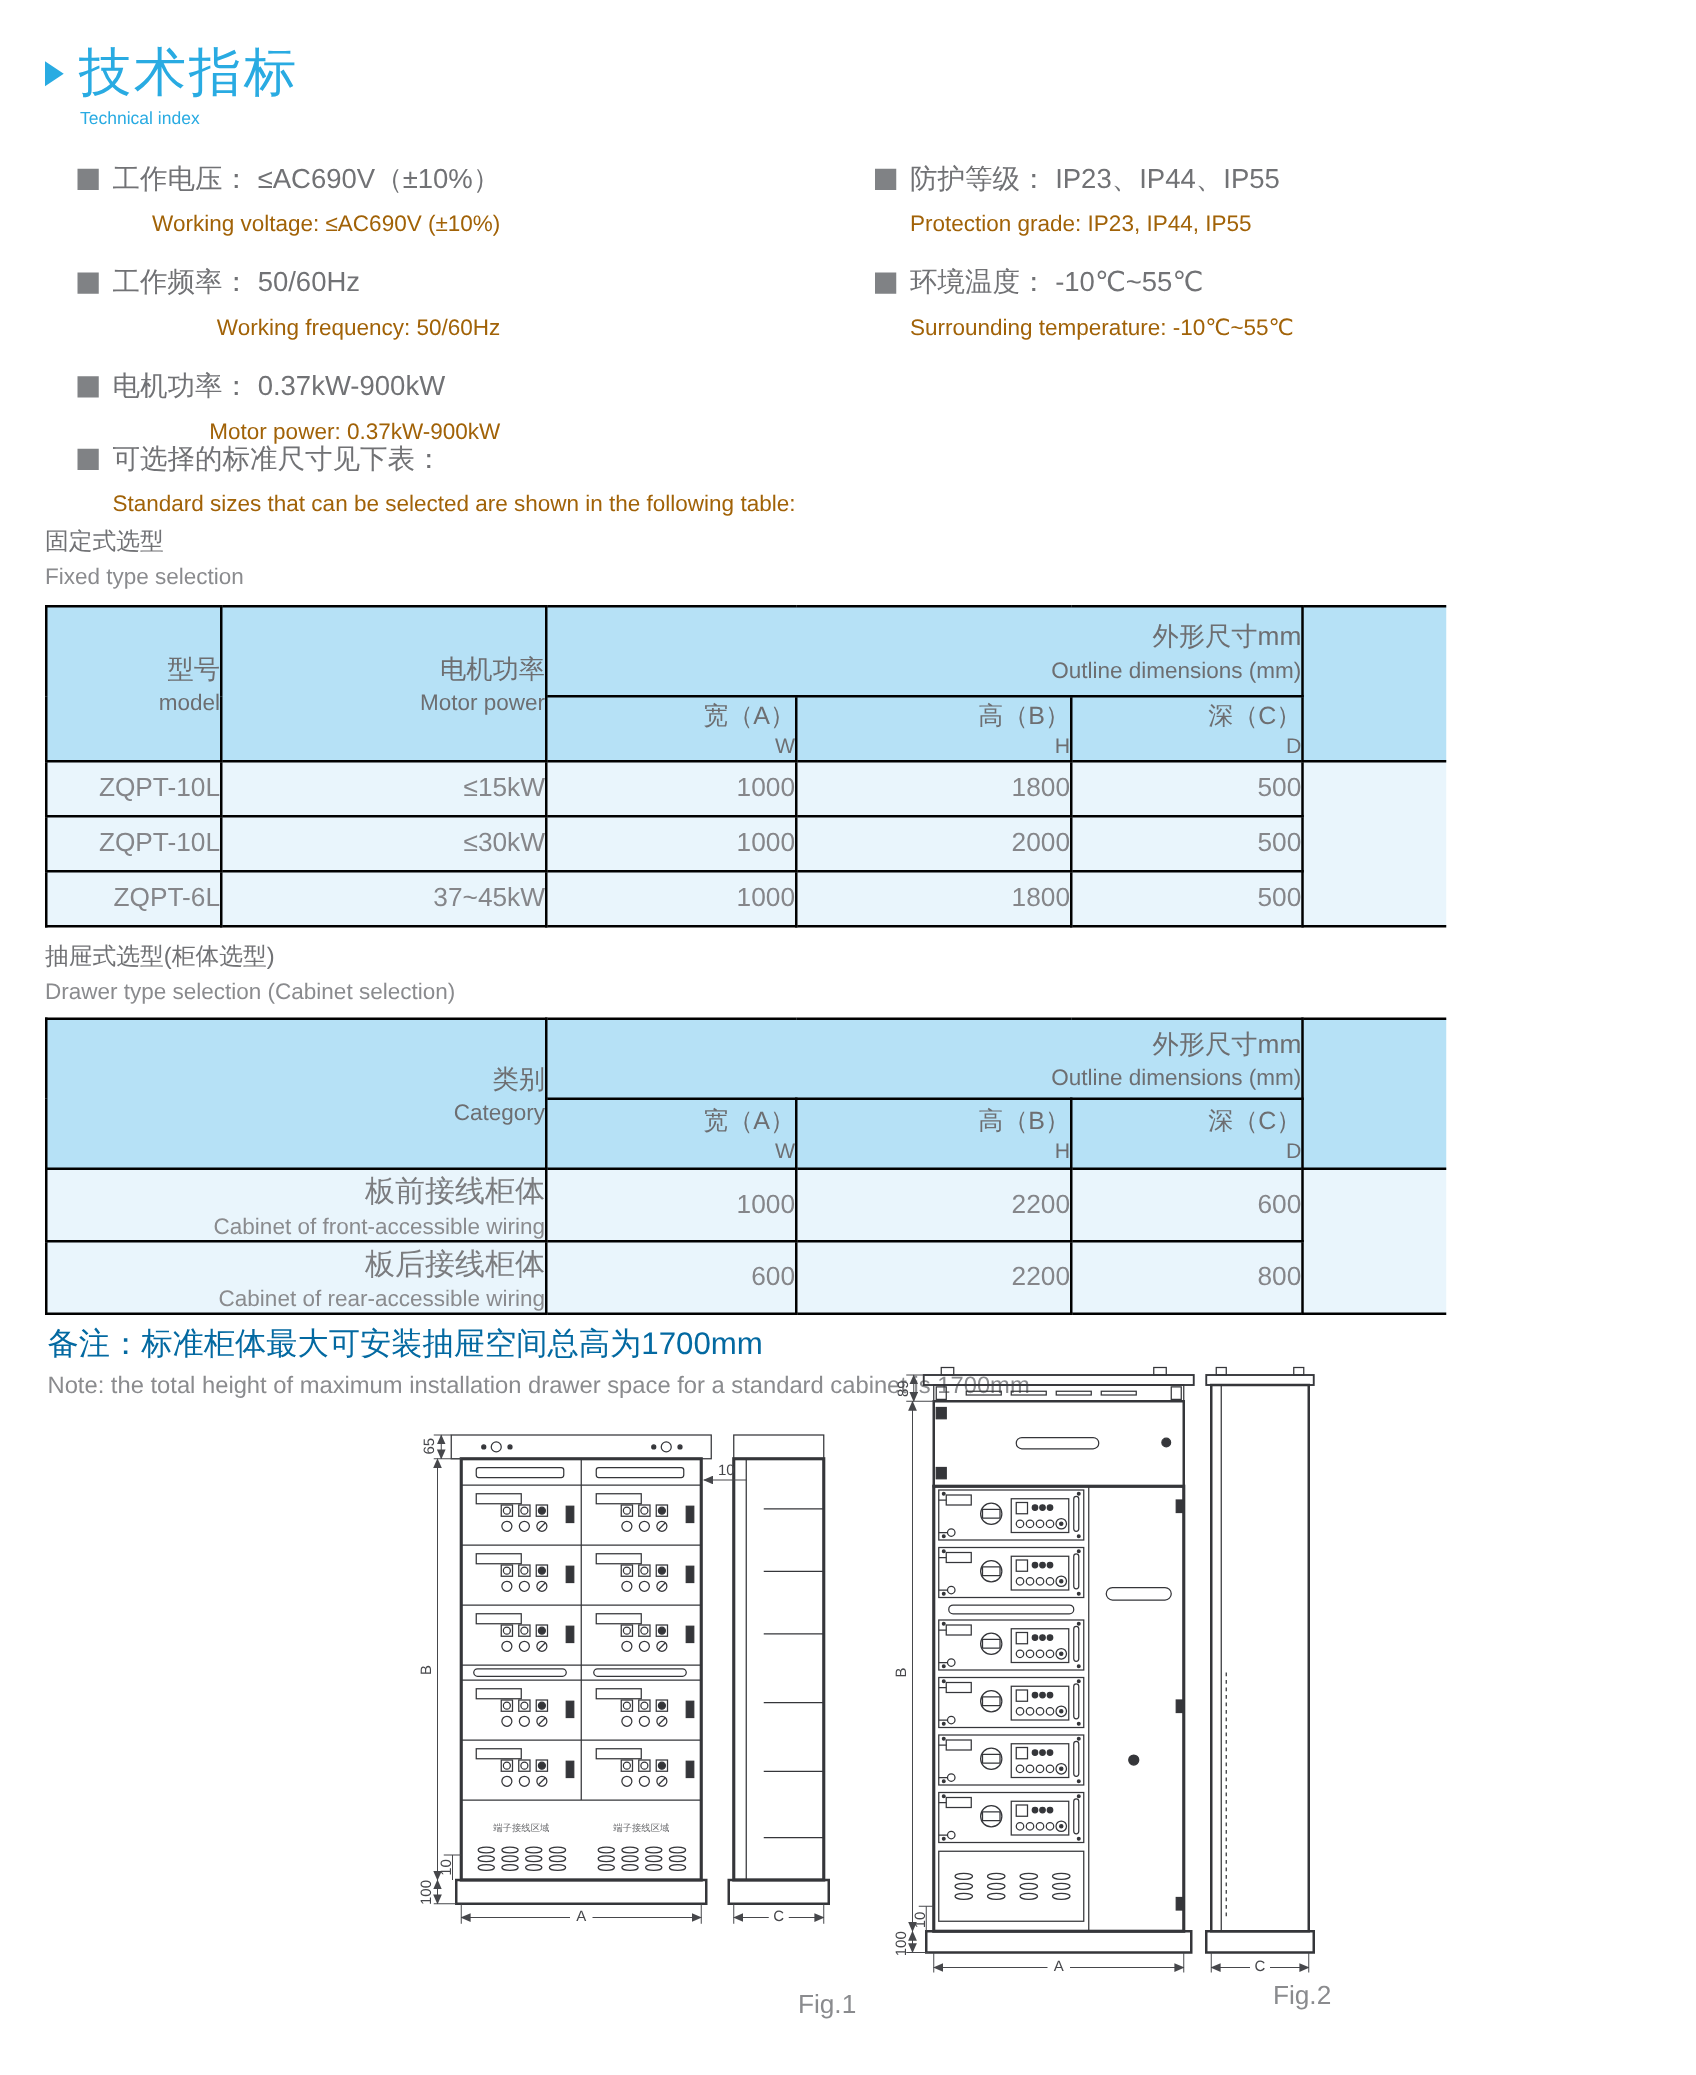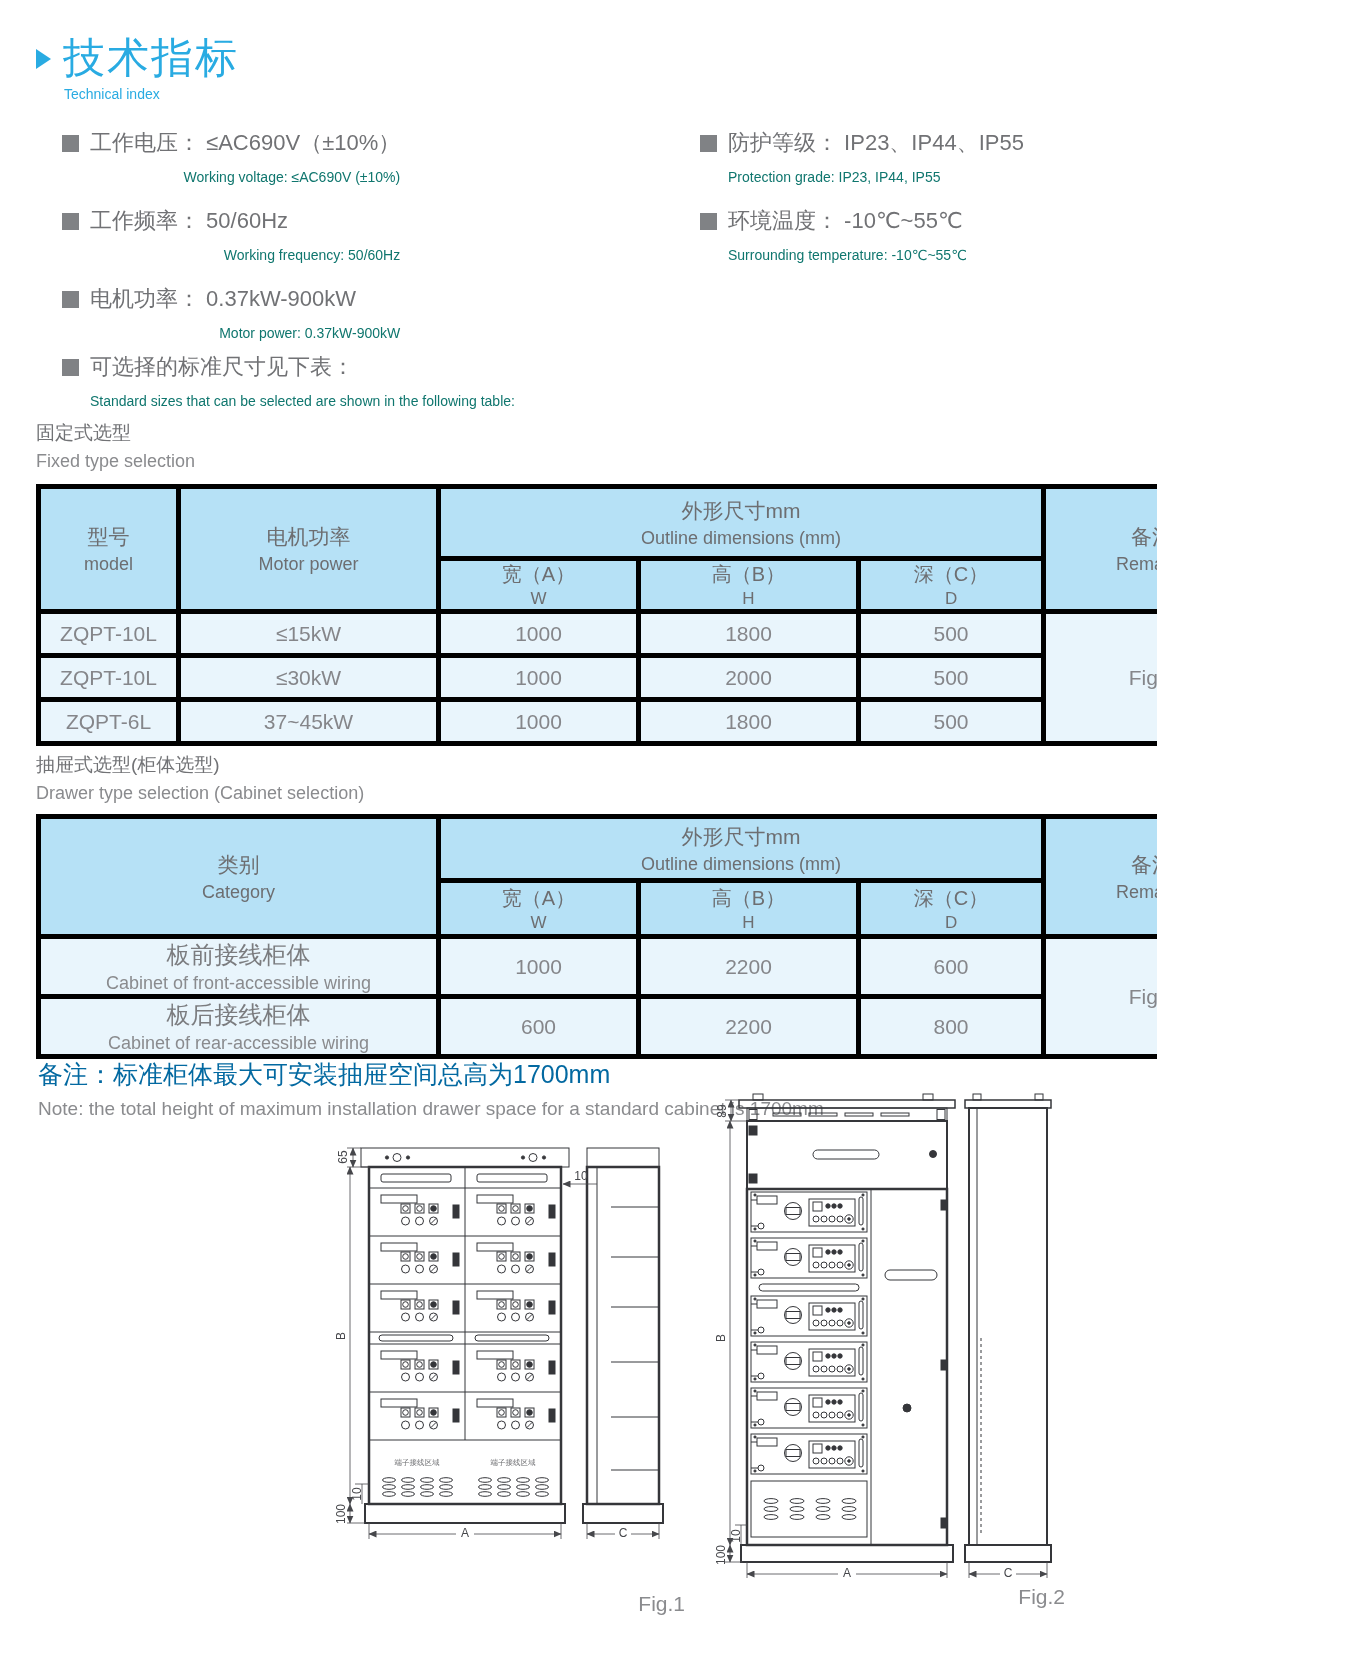--- a/index.html
+++ b/index.html
@@ -13,34 +13,34 @@
   .page-title{margin-left:12px;font-size:42px;color:#29abe2;line-height:1.05;letter-spacing:2px;}
   .page-subtitle{position:absolute;left:64px;top:86px;font-size:14px;color:#29abe2;}
 
   
   .spec-col{position:absolute;}
   #spec-left{left:62px;top:128px;text-align:right;}
   #spec-right{left:700px;top:128px;}
   #spec-intro{left:62px;top:352px;position:absolute;}
   .spec-zh{font-size:22px;color:#717275;display:flex;align-items:center;margin-bottom:11px;}
   .bullet{width:17px;height:17px;background:#808285;display:inline-block;margin-right:11px;flex:none;}
-  .spec-en{font-size:14px;color:#0f766e;margin:0 0 21px 28px;}
+  .spec-en{font-size:18px;color:#a16207;margin:0 0 21px 28px;}
 
   
   .section-label{position:absolute;left:36px;}
   #label1{top:420px;}
   #label2{top:752px;}
   .section-label-zh{font-size:19px;color:#717275;}
   .section-label-en{font-size:18px;color:#8a8b8e;margin-top:5px;}
 
   
   table{border-collapse:collapse;table-layout:fixed;position:absolute;left:36px;width:1227px;}
   #table1{top:484px;}
   #table2{top:814px;}
-  th,td{border:5px solid #000000;text-align:center;vertical-align:middle;padding:0;}
+  th,td{border:2px solid #000000;text-align:right;vertical-align:middle;padding:0;}
   th{background:#b6e1f6;font-weight:normal;color:#6d6e71;}
   td{background:#e9f5fc;color:#85868a;font-size:21px;}
   .h-zh{font-size:21px;}
   .h-en{font-size:18px;margin-top:3px;}
   .sub-zh{font-size:20px;}
   .sub-en{font-size:17px;margin-top:1px;}
   .cat-zh{font-size:24px;color:#7b7c7f;}
   .cat-en{font-size:18px;color:#8a8b8e;margin-top:2px;}
 
   

